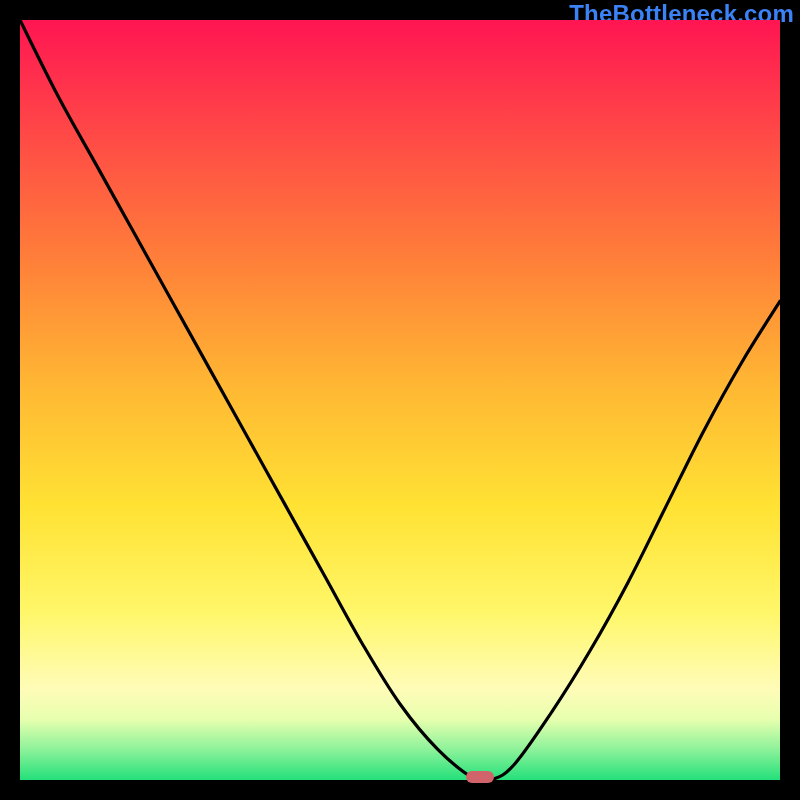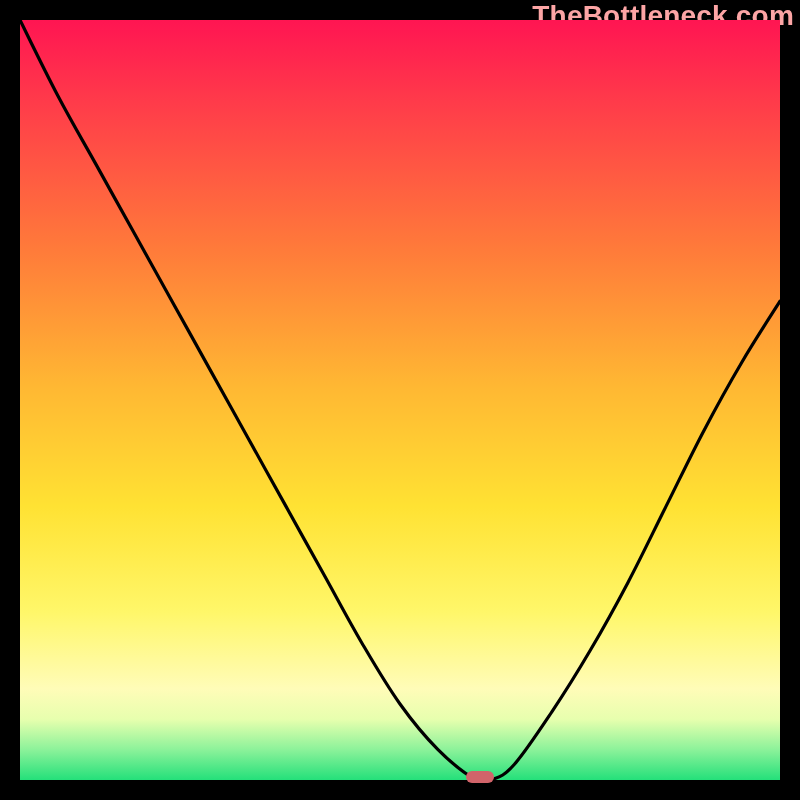--- a/index.html
+++ b/index.html
@@ -37,23 +37,23 @@
       #e7ffae 92%,
       #8cf29a 96%,
       #24e07a 100%
     );
   }
   .watermark {
     position: absolute;
     top: 0px;
     right: 6px;
     font-family: Arial, Helvetica, sans-serif;
-    font-size: 28px;
+    font-size: 24px;
     font-weight: 600;
-    color: #fca5a5;
+    color: #3b82f6;
     letter-spacing: 0.2px;
   }
   svg.curve {
     position: absolute;
     left: 0;
     top: 0;
     width: 760px;
     height: 760px;
     overflow: visible;
   }

